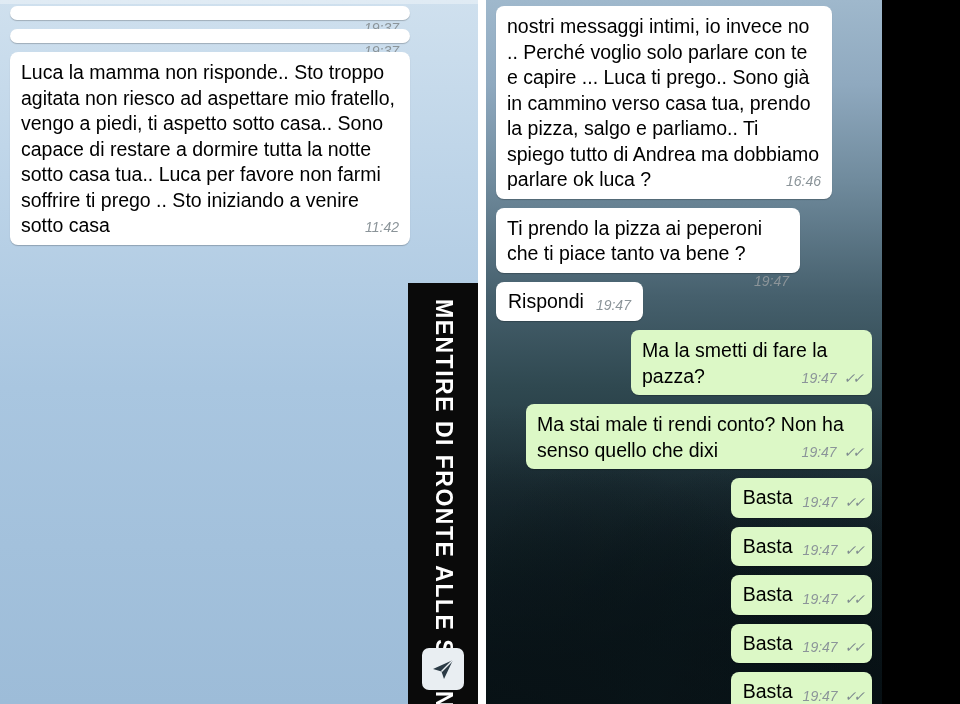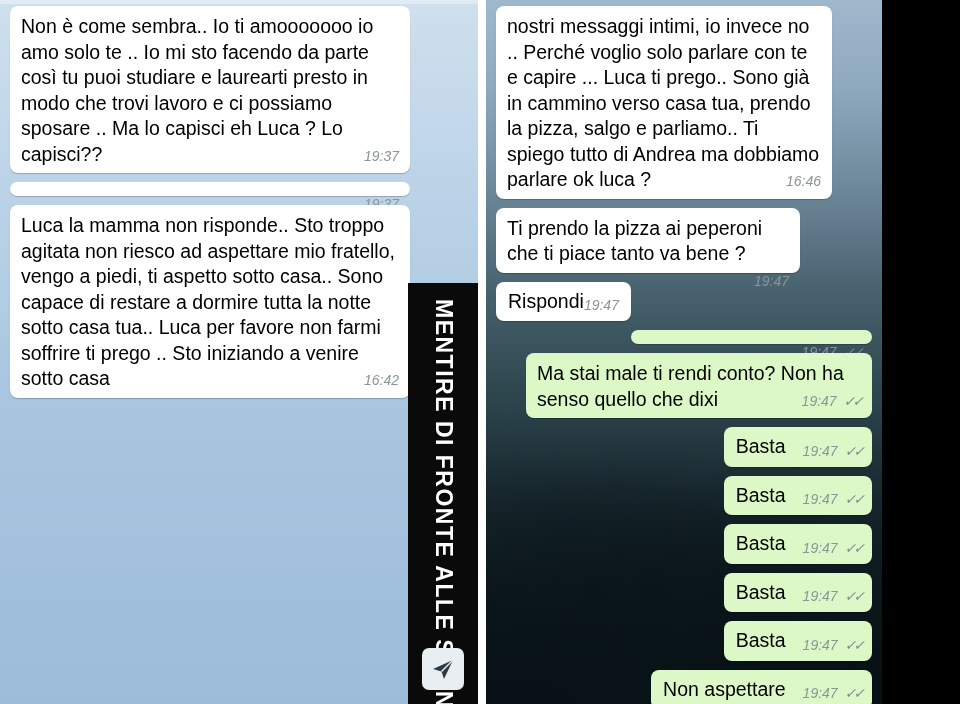--- a/index.html
+++ b/index.html
@@ -109,41 +109,42 @@
   
   .row-out {
     display: flex;
     justify-content: flex-end;
     margin-bottom: 9px;
   }
   .row-out .bubble {
     margin: 0;
     display: inline-flex;
     align-items: flex-end;
-    gap: 17px;
+    gap: 10px;
     padding: 7px 10px 7px 12px;
   }
   .row-out .bubble .txt { font-size: 19.5px; }
   .row-out .bubble .meta {
     float: none;
     margin: 0;
     align-self: flex-end;
     position: relative;
     top: -1px;
   }
 
   .row-in {
     display: flex;
     justify-content: flex-start;
     margin-bottom: 9px;
   }
   .row-in .bubble {
     margin: 0;
     display: inline-flex;
     align-items: baseline;
+    gap: 12px;
     padding: 7px 12px 7px 12px;
   }
   .row-in .bubble .meta {
     float: none;
     margin: 0;
     align-self: flex-end;
     position: relative;
     top: -1px;
   }
 
@@ -197,38 +198,37 @@
 </head>
 <body>
 
 <div class="screen">
 
   <div class="panel panel-left">
     <div class="top-fade"></div>
     <div class="chat">
 
       <div class="bubble in" style="margin-top:2px;">
-        <span class="txt">Non è come sembra.. Io ti amooooooo io amo solo te .. Io mi sto facendo da parte così tu puoi studiare e laurearti presto in modo che trovi lavoro e ci possiamo sposare .. Ma lo capisci eh Luca ? Lo capisci??</span>
         <span class="meta">
           <span>19:37</span>
         </span>
         <span class="clr"></span>
       </div>
 
       <div class="bubble in">
         <span class="meta">
           <span>19:37</span>
         </span>
         <span class="clr"></span>
       </div>
 
       <div class="bubble in">
         <span class="txt">Luca la mamma non risponde.. Sto troppo agitata non riesco ad aspettare mio fratello, vengo a piedi, ti aspetto sotto casa.. Sono capace di restare a dormire tutta la notte sotto casa tua.. Luca per favore non farmi soffrire ti prego .. Sto iniziando a venire sotto casa</span>
         <span class="meta">
-          <span>16:42</span>
+          <span>11:42</span>
         </span>
         <span class="clr"></span>
       </div>
 
 
     </div>
 
     <div class="watermark">
       <div class="watermark-text">MENTIRE DI FRONTE ALLE SPUNTE BLU</div>
       <div class="watermark-logo">
@@ -265,20 +265,21 @@
       <div class="row-in">
         <div class="bubble in" style="margin-right:0;">
           <span class="txt">Rispondi</span>
           <span class="meta">
             <span>19:47</span>
           </span>
         </div>
       </div>
 
       <div class="bubble out" style="margin-left:135px;">
+        <span class="txt">Ma la smetti di fare la pazza?</span>
         <span class="meta">
           <span>19:47</span>
           <span class="ticks">✓✓</span>
         </span>
         <span class="clr"></span>
       </div>
 
       <div class="bubble out" style="">
         <span class="txt">Ma stai male ti rendi conto? Non ha senso quello che dixi</span>
         <span class="meta">

